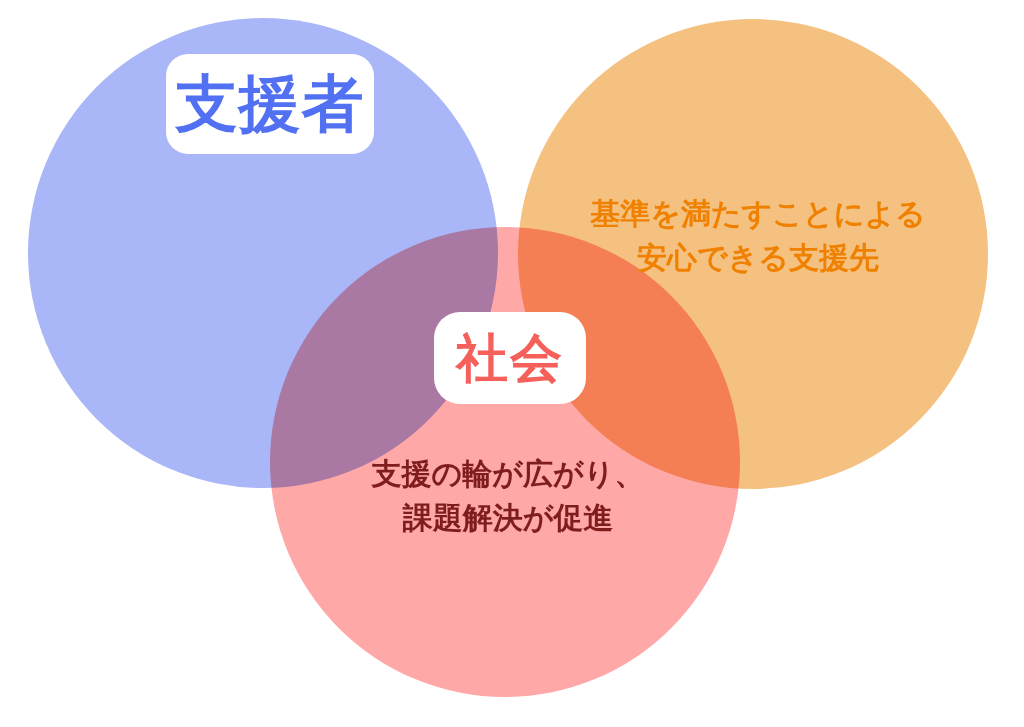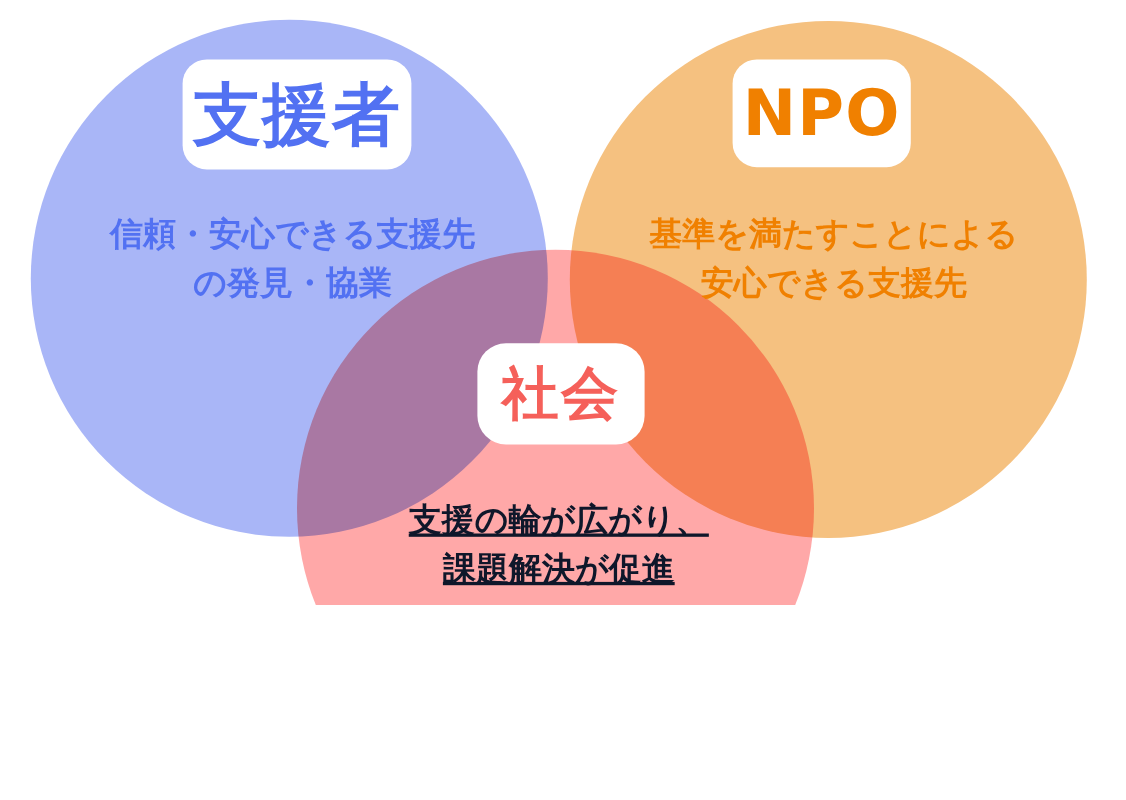--- a/index.html
+++ b/index.html
@@ -112,51 +112,45 @@
   .body-npo {
     left: 528px;
     top: 192px;
     width: 460px;
     color: #f08000;
   }
   .body-society {
     left: 278px;
     top: 452px;
     width: 460px;
-    color: #0f172a;
-    text-decoration: underline;
+    color: #7f1d1d;
   }
 </style>
 </head>
 <body>
 
-<div id="stage" style="width: 1024px; height: 550px; background: rgb(255, 255, 255);">
+<div id="stage" style="width: 1024px; height: 727px; background: rgb(255, 255, 255);">
 
   <div id="circles">
     <div class="circle circle-supporter" style="background: rgb(169, 182, 247); left: 28px; top: 18px; width: 470px; height: 470px; mix-blend-mode: multiply;"></div>
     <div class="circle circle-npo" style="background: rgb(245, 193, 128); left: 518px; top: 19px; width: 470px; height: 470px; mix-blend-mode: multiply;"></div>
     <div class="circle circle-society" style="background: rgb(255, 168, 168); left: 270px; top: 227px; width: 470px; height: 470px; mix-blend-mode: multiply;"></div>
   </div>
 
   <div id="overlay">
 
     <div class="pill pill-supporter">
       <span>支援者</span>
     </div>
 
-    <div class="pill pill-npo">
-      <span>NPO</span>
-    </div>
 
     <div class="pill pill-society">
       <span>社会</span>
     </div>
 
-    <div class="body-text body-supporter">信頼・安心できる支援先
-の発見・協業</div>
 
     <div class="body-text body-npo">基準を満たすことによる
 安心できる支援先</div>
 
     <div class="body-text body-society">支援の輪が広がり、
 課題解決が促進</div>
 
   </div>
 </div>
 

